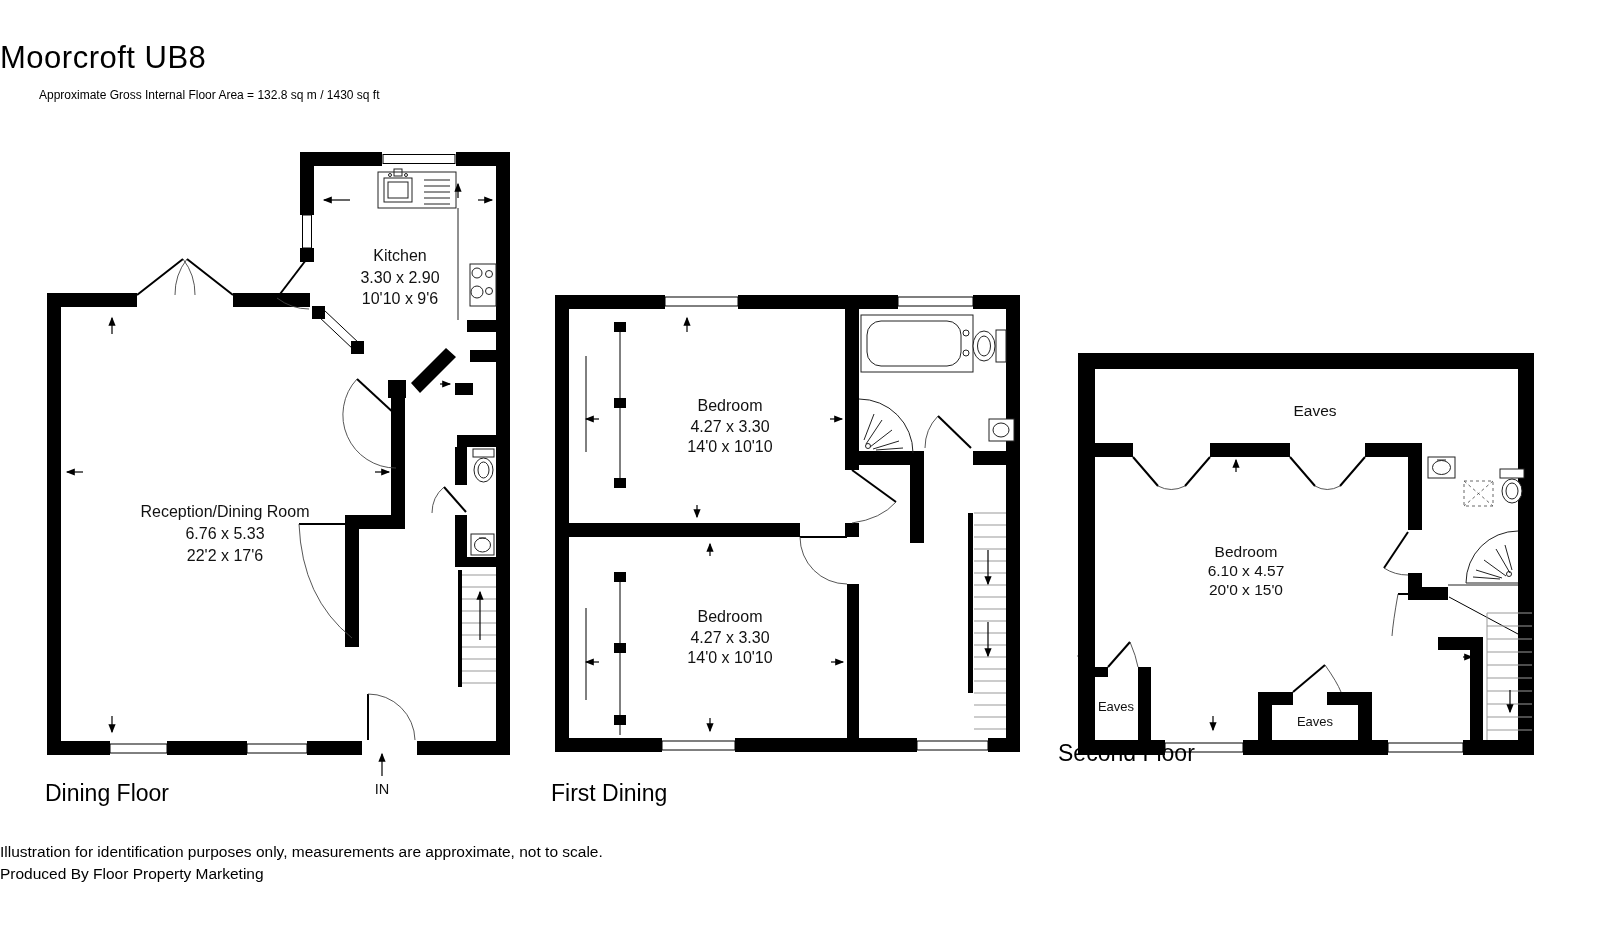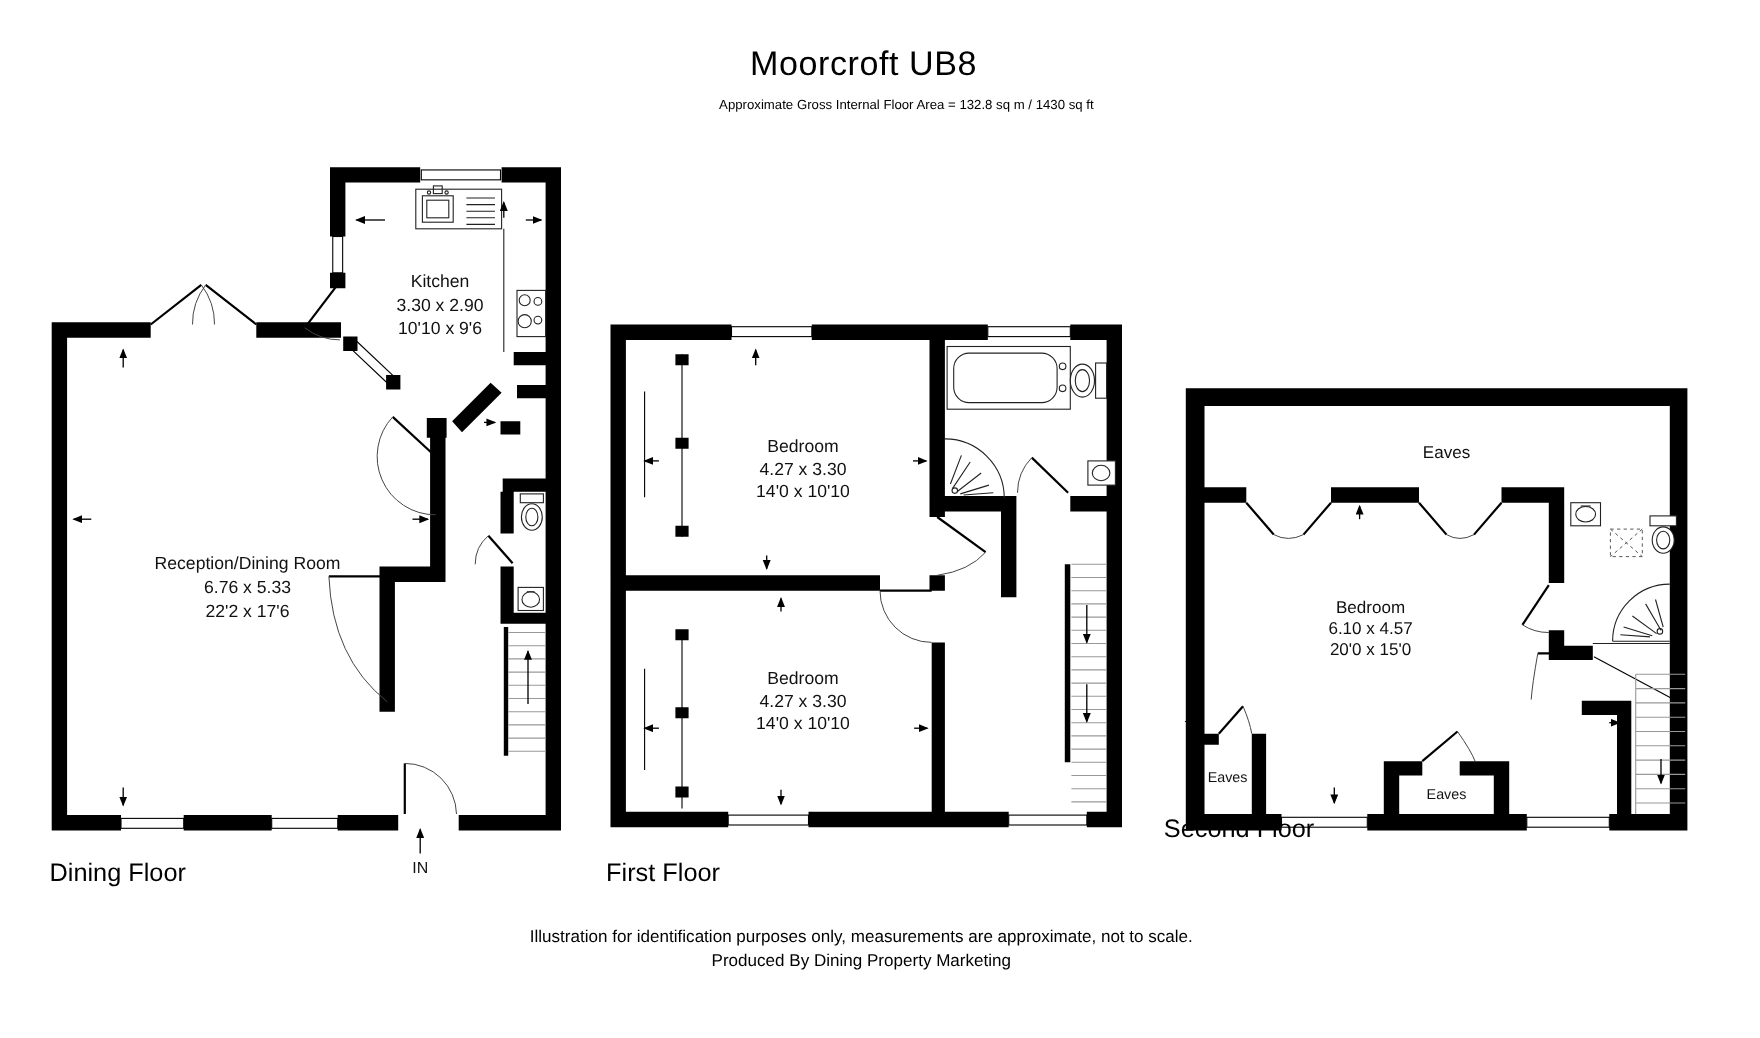--- a/index.html
+++ b/index.html
@@ -1,17 +1,17 @@
 <!DOCTYPE html>
 <html><head>
 <meta charset="utf-8">
 <style>
   html,body{margin:0;padding:0;background:#fff;}
   body{width:1600px;height:944px;position:relative;font-family:"Liberation Sans",sans-serif;color:#000;overflow:hidden;}
-  .center-band{position:absolute;left:0;width:1570px;text-align:center;}
+  .center-band{position:absolute;left:0;width:1570px;text-align:left;}
   #title{top:40px;font-size:31px;letter-spacing:0.5px;}
   #subtitle{top:88px;font-size:12px;font-weight:normal;padding-left:39px;}
   .floor-label{position:absolute;font-size:23px;}
   #footer1{top:843px;width:1566px;font-size:15.5px;}
   #footer2{top:865px;width:1566px;font-size:15.5px;}
   svg{position:absolute;overflow:visible;}
   svg text{font-family:"Liberation Sans",sans-serif;fill:#111;}
   .roomname,.dims{font-size:16px;}
   .roomname2,.dims2{font-size:15.5px;}
   .small-label{font-size:13px;}
@@ -268,17 +268,17 @@
   </g>
   <text class="roomname2" x="1315" y="416" text-anchor="middle">Eaves</text>
   <text class="roomname2" x="1246" y="557" text-anchor="middle">Bedroom</text>
   <text class="dims2" x="1246" y="576" text-anchor="middle">6.10 x 4.57</text>
   <text class="dims2" x="1246" y="595" text-anchor="middle">20'0 x 15'0</text>
   <text class="small-label" x="1116" y="711" text-anchor="middle">Eaves</text>
   <text class="small-label" x="1315" y="726" text-anchor="middle">Eaves</text>
 </svg>
 
 <div class="floor-label" style="left:45px;top:780px">Dining Floor</div>
-<div class="floor-label" style="left:551px;top:780px">First Floor</div>
+<div class="floor-label" style="left:551px;top:780px">First Dining</div>
 <div class="floor-label" style="left:1058px;top:740px">Second Floor</div>
 
 <div id="footer1" class="center-band">Illustration for identification purposes only, measurements are approximate, not to scale.</div>
-<div id="footer2" class="center-band">Produced By Dining Property Marketing</div>
+<div id="footer2" class="center-band">Produced By Floor Property Marketing</div>
 
 </body></html>

